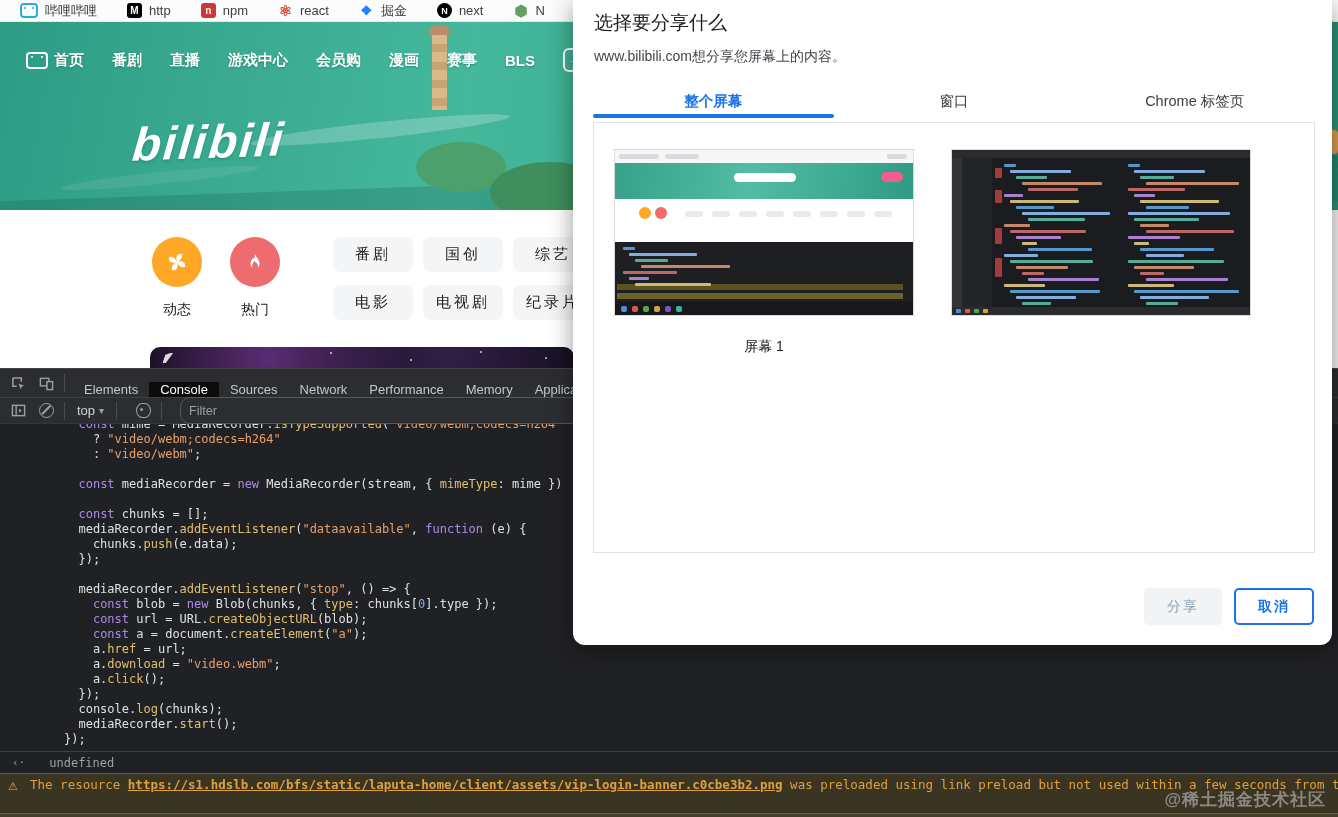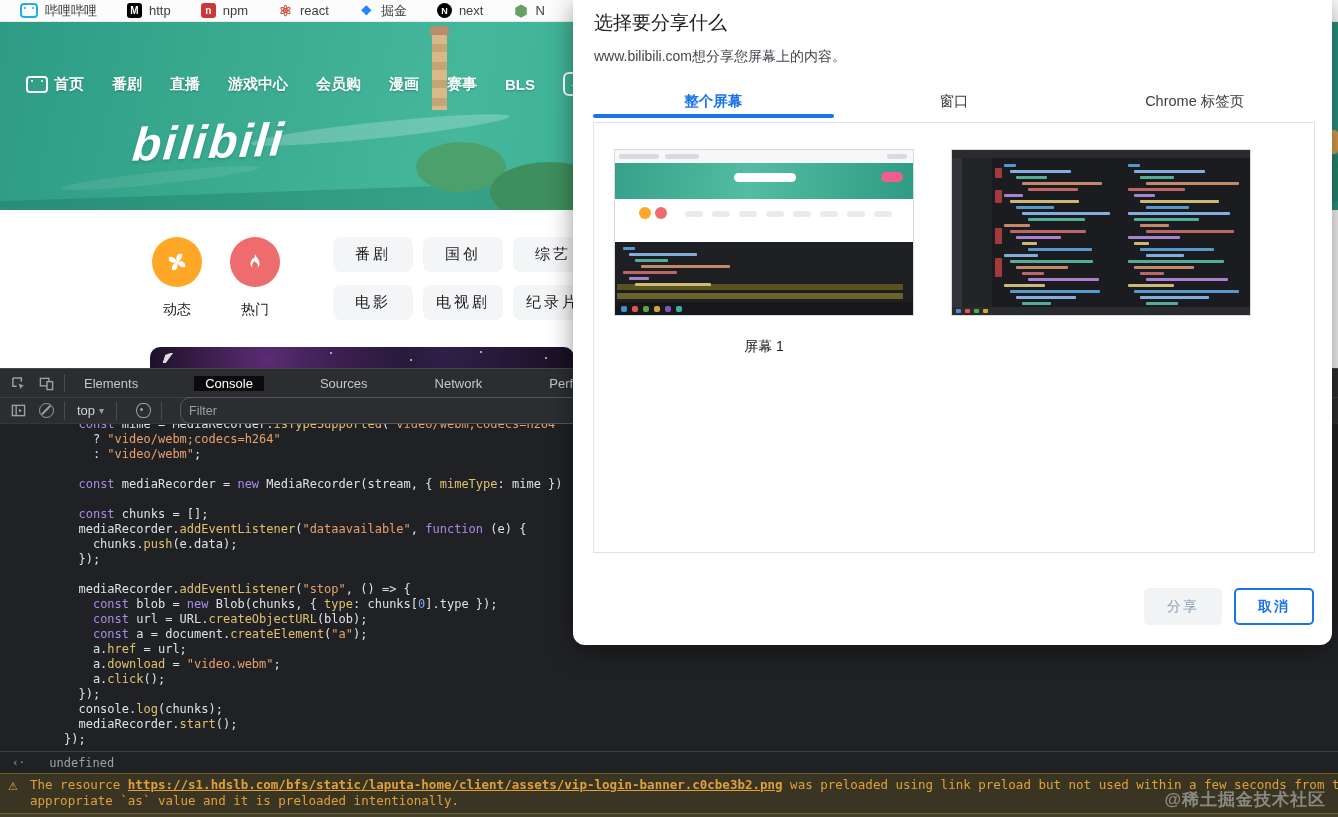--- a/index.html
+++ b/index.html
@@ -24,21 +24,21 @@
 
   
   .banner{left:0;top:22px;width:1338px;height:188px;background:linear-gradient(100deg,#2e9c85 0%,#45b89c 35%,#2f9d86 70%,#2a8f7a 100%);overflow:hidden;z-index:1;}
   .wave{position:absolute;background:rgba(255,255,255,.22);border-radius:50%;transform:rotate(-6deg);}
   .darkband{position:absolute;left:0;bottom:0;width:100%;height:46px;background:rgba(20,90,75,.25);transform:rotate(-2deg) translateY(14px);}
   .foam{position:absolute;background:#cdeee2;opacity:.65;border-radius:50%;transform:rotate(-4deg);}
   .lighthouse{position:absolute;left:432px;top:12px;width:15px;height:76px;background:repeating-linear-gradient(#d9b98a 0 10px,#c7a473 10px 18px);border-radius:3px 3px 0 0;}
   .lighthouse::before{content:"";position:absolute;left:-2px;top:-8px;width:19px;height:9px;background:#b98d6b;border-radius:4px 4px 0 0;}
   .bush{position:absolute;background:#4ca06c;border-radius:50%;}
   .sliver-orange{position:absolute;left:1326px;top:108px;width:12px;height:24px;background:#d99a4e;border-radius:4px;}
-  .bnav{position:absolute;left:26px;top:50px;display:flex;align-items:center;gap:28px;color:#fff;
+  .bnav{position:absolute;left:26px;top:26px;display:flex;align-items:center;gap:28px;color:#fff;
         font-size:15px;font-weight:600;text-shadow:0 1px 2px rgba(0,60,50,.35);}
   .bnav .itm{display:flex;align-items:center;gap:6px;cursor:pointer;white-space:nowrap;}
   .tvicon{width:18px;height:13px;border:2px solid #fff;border-radius:4px;position:relative;display:inline-block;}
   .tvicon::before{content:"";position:absolute;left:3px;top:2px;width:2px;height:2px;background:#fff;border-radius:50%;}
   .tvicon::after{content:"";position:absolute;right:3px;top:2px;width:2px;height:2px;background:#fff;border-radius:50%;}
   .dlicon{width:20px;height:20px;border:2px solid #fff;border-radius:6px;display:inline-flex;align-items:center;justify-content:center;font-size:12px;color:#fff;}
   .blogo{position:absolute;left:133px;top:92px;color:#fff;font-size:47px;font-weight:700;font-style:italic;
          letter-spacing:2px;transform:skewX(-7deg) rotate(-2deg);text-shadow:0 2px 3px rgba(20,80,70,.25);}
 
   
@@ -54,21 +54,21 @@
   .mediastrip .mark{position:absolute;left:14px;top:6px;width:34px;height:10px;background:rgba(255,255,255,.85);
       clip-path:polygon(0 20%,14% 0,22% 0,10% 100%,0 100%, 0 60%);transform:skewX(-18deg);}
   .mediastrip .dot{position:absolute;width:2px;height:2px;border-radius:50%;background:rgba(255,255,255,.8);}
 
   
   .devtools{left:0;top:368px;width:1338px;height:449px;background:#202124;border-top:1px solid #454545;box-sizing:border-box;z-index:2;}
   .dt-row1{height:29px;background:#2b2d30;border-bottom:1px solid #3c4043;display:flex;align-items:center;box-sizing:border-box;}
   .dt-row2{height:26px;background:#2b2d30;border-bottom:1px solid #35363a;display:flex;align-items:center;box-sizing:border-box;}
   .dt-ic{width:20px;height:20px;margin-left:8px;display:flex;align-items:center;justify-content:center;color:#9aa0a6;cursor:pointer;}
   .dt-sep{width:1px;height:18px;background:#494c50;margin:0 8px;}
-  .dt-tabs{display:flex;align-items:center;height:100%;gap:45px;}
+  .dt-tabs{display:flex;align-items:flex-end;height:100%;}
   .dt-tab{display:flex;align-items:center;padding:0 11px;font-size:13px;color:#c3c7cb;cursor:pointer;white-space:nowrap;}
   .dt-tab.active{background:#0b0b0c;color:#fff;}
   .dt-top{font-size:13px;color:#d0d3d7;display:flex;align-items:center;gap:4px;cursor:pointer;margin:0 4px;}
   .caret::after{content:"▾";font-size:10px;color:#9aa0a6;}
   .eye{width:13px;height:13px;border:1.5px solid #9aa0a6;border-radius:50%/60%;position:relative;}
   .eye::after{content:"";position:absolute;left:3.5px;top:3.5px;width:3px;height:3px;border-radius:50%;background:#9aa0a6;}
   .block-ic{width:13px;height:13px;border:1.5px solid #9aa0a6;border-radius:50%;position:relative;}
   .block-ic::after{content:"";position:absolute;left:0px;top:5px;width:12px;height:1.5px;background:#9aa0a6;transform:rotate(-45deg);}
   .filter-input{background:transparent;border:1px solid #55585c;border-radius:10px;height:17px;width:385px;
       margin-left:10px;color:#dfe1e4;font-size:12.5px;padding:4px 8px;font-family:inherit;}
@@ -284,21 +284,20 @@
     <div class="console-out">
       <div class="console-code" id="code-block"><div class="cl"><span class="c-p">  </span><span class="c-k">const</span><span class="c-p"> mime = MediaRecorder.</span><span class="c-f">isTypeSupported</span><span class="c-p">(</span><span class="c-s">"video/webm;codecs=h264"</span></div><div class="cl"><span class="c-p">    ? </span><span class="c-s">"video/webm;codecs=h264"</span></div><div class="cl"><span class="c-p">    : </span><span class="c-s">"video/webm"</span><span class="c-p">;</span></div><div class="cl">&nbsp;</div><div class="cl"><span class="c-p">  </span><span class="c-k">const</span><span class="c-p"> mediaRecorder = </span><span class="c-k">new</span><span class="c-p"> MediaRecorder(stream, { </span><span class="c-f">mimeType</span><span class="c-p">: mime })</span></div><div class="cl">&nbsp;</div><div class="cl"><span class="c-p">  </span><span class="c-k">const</span><span class="c-p"> chunks = [];</span></div><div class="cl"><span class="c-p">  mediaRecorder.</span><span class="c-f">addEventListener</span><span class="c-p">(</span><span class="c-s">"dataavailable"</span><span class="c-p">, </span><span class="c-k">function</span><span class="c-p"> (e) {</span></div><div class="cl"><span class="c-p">    chunks.</span><span class="c-f">push</span><span class="c-p">(e.data);</span></div><div class="cl"><span class="c-p">  });</span></div><div class="cl">&nbsp;</div><div class="cl"><span class="c-p">  mediaRecorder.</span><span class="c-f">addEventListener</span><span class="c-p">(</span><span class="c-s">"stop"</span><span class="c-p">, () =&gt; {</span></div><div class="cl"><span class="c-p">    </span><span class="c-k">const</span><span class="c-p"> blob = </span><span class="c-k">new</span><span class="c-p"> Blob(chunks, { </span><span class="c-f">type</span><span class="c-p">: chunks[</span><span class="c-n">0</span><span class="c-p">].type });</span></div><div class="cl"><span class="c-p">    </span><span class="c-k">const</span><span class="c-p"> url = URL.</span><span class="c-f">createObjectURL</span><span class="c-p">(blob);</span></div><div class="cl"><span class="c-p">    </span><span class="c-k">const</span><span class="c-p"> a = document.</span><span class="c-f">createElement</span><span class="c-p">(</span><span class="c-s">"a"</span><span class="c-p">);</span></div><div class="cl"><span class="c-p">    a.</span><span class="c-f">href</span><span class="c-p"> = url;</span></div><div class="cl"><span class="c-p">    a.</span><span class="c-f">download</span><span class="c-p"> = </span><span class="c-s">"video.webm"</span><span class="c-p">;</span></div><div class="cl"><span class="c-p">    a.</span><span class="c-f">click</span><span class="c-p">();</span></div><div class="cl"><span class="c-p">  });</span></div><div class="cl"><span class="c-p">  console.</span><span class="c-f">log</span><span class="c-p">(chunks);</span></div><div class="cl"><span class="c-p">  mediaRecorder.</span><span class="c-f">start</span><span class="c-p">();</span></div><div class="cl"><span class="c-p">});</span></div></div>
     </div>
     <div class="result-row">
       <span class="result-arrow">‹·</span>
       <span>undefined</span>
     </div>
     <div class="warnblock">
       <span class="wicon">⚠</span>
       <div class="warn-l1"><span>The resource </span><span class="warn-link">https://s1.hdslb.com/bfs/static/laputa-home/client/assets/vip-login-banner.c0cbe3b2.png</span><span> was preloaded using link preload but not used within a few seconds from the w</span></div>
-      <div>appropriate `as` value and it is preloaded intentionally.</div>
     </div>
     <div class="warnstrip"></div>
   </div>
 
   <div class="abs dialog">
     <div class="dlg-title">选择要分享什么</div>
     <div class="dlg-sub">www.bilibili.com想分享您屏幕上的内容。</div>
     <div class="dlg-tabs">
       <div class="dlg-tab active">整个屏幕</div>
       <div class="dlg-tab" style="font-weight:400;">窗口</div>

